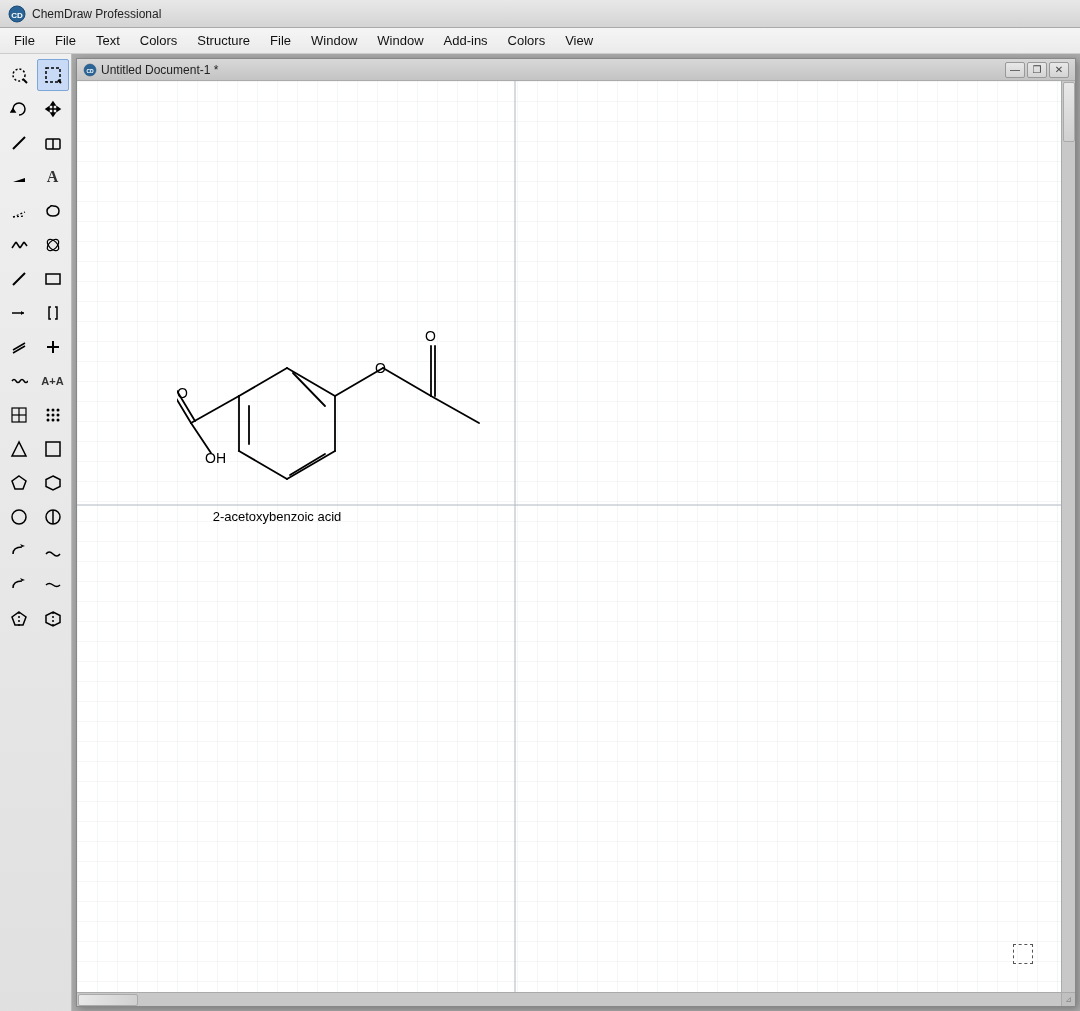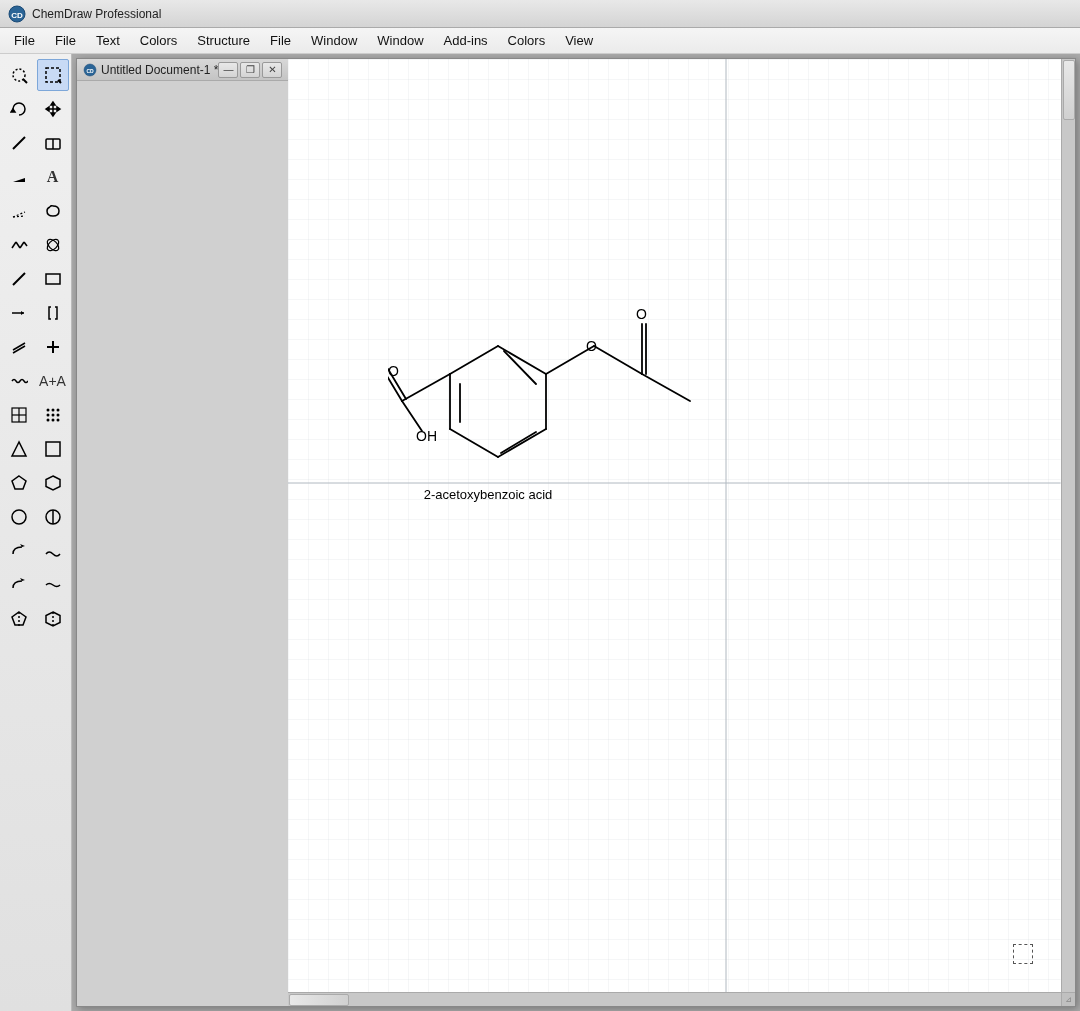--- a/index.html
+++ b/index.html
@@ -78,21 +78,21 @@
       flex: 1;
       display: flex;
       flex-direction: column;
       overflow: hidden;
     }
 
     
     #doc-window {
       flex: 1;
       display: flex;
-      flex-direction: row;
+      flex-direction: column;
       margin: 4px;
       border: 1px solid #888;
       background: #d0d0d0;
       box-shadow: 2px 2px 8px rgba(0,0,0,0.3);
     }
 
     #doc-titlebar {
       height: 22px;
       background: linear-gradient(to bottom, #d8d8d8, #c4c4c4);
       display: flex;
@@ -360,21 +360,21 @@
       </div>
     </div>
 
     <div class="toolbar-row">
       <div class="tool-btn" title="Wavy Bond">
         <svg viewBox="0 0 18 18" fill="none" stroke="black" stroke-width="1.5">
           <path d="M2 9 Q4 6 6 9 Q8 12 10 9 Q12 6 14 9 Q16 12 18 9"></path>
         </svg>
       </div>
       <div class="tool-btn" title="Atom Map">
-        <span style="font-size:14px;font-weight:normal;">A+A</span>
+        <span style="font-size:11px;font-weight:bold;">A+A</span>
       </div>
     </div>
 
     <div class="toolbar-row">
       <div class="tool-btn" title="Table">
         <svg viewBox="0 0 18 18" fill="none" stroke="black" stroke-width="1.2">
           <rect x="2" y="2" width="14" height="14"></rect>
           <line x1="9" y1="2" x2="9" y2="16"></line>
           <line x1="2" y1="9" x2="16" y2="9"></line>
         </svg>

